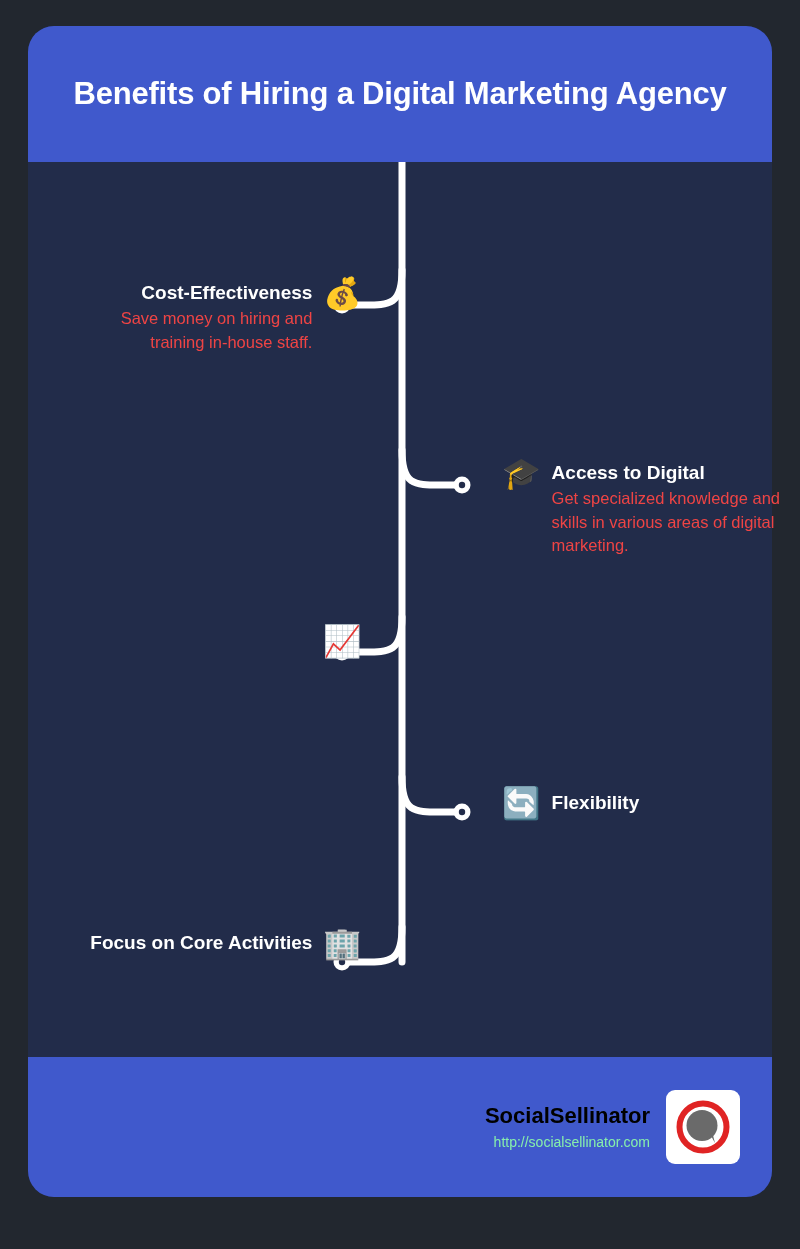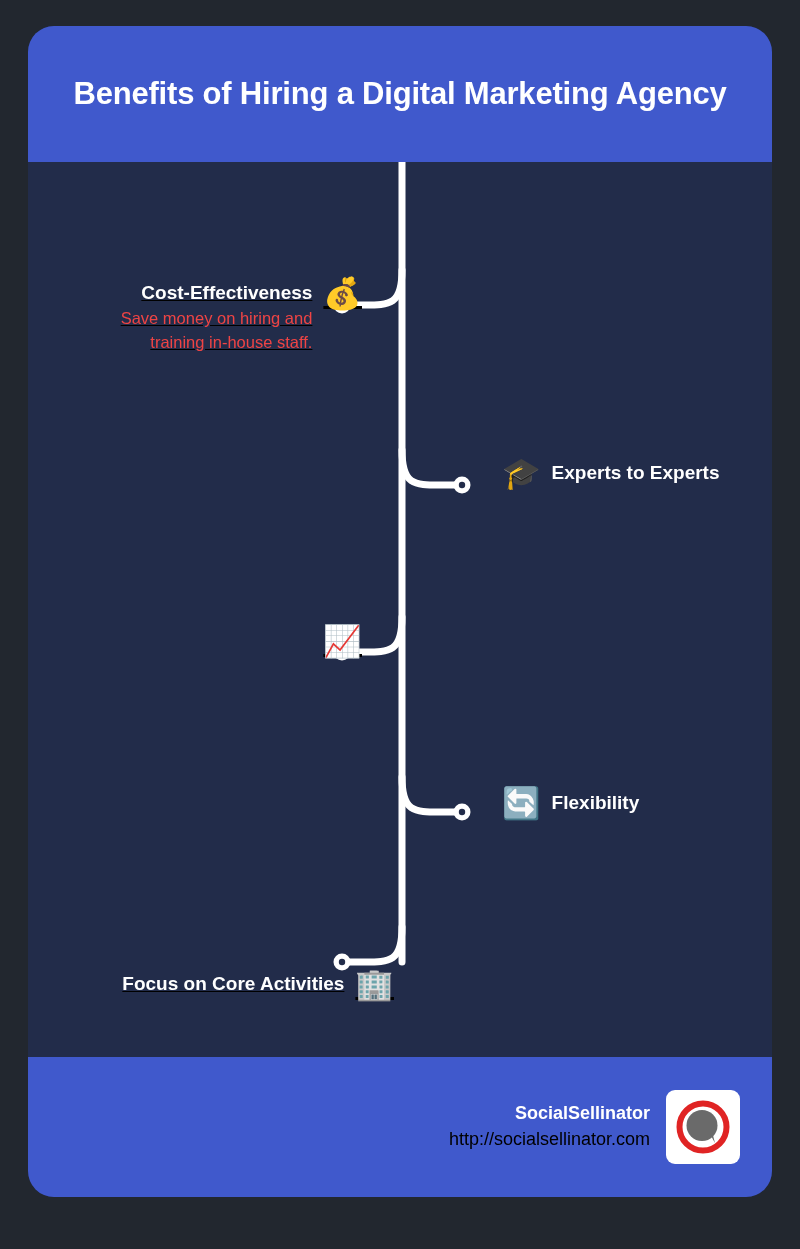--- a/index.html
+++ b/index.html
@@ -59,21 +59,20 @@
   }
 
   
   .item {
     position: absolute;
     display: flex;
     align-items: flex-start;
   }
   .item-left {
     justify-content: flex-end;
-    text-decoration: underline;
   }
   .item-right {
     justify-content: flex-start;
   }
   .item-text {
     display: flex;
     flex-direction: column;
   }
   .item-left .item-text {
     align-items: flex-end;
@@ -116,21 +115,21 @@
 
   #item-1 { left: 474px; top: 436px; width: 290px; }
   #item-1 .item-desc { width: 235px; }
 
   #item-2 { left: 0;     top: 604px; width: 334px; }
   #item-2 .item-desc { width: 222px; }
 
   #item-3 { left: 474px; top: 766px; width: 290px; }
   #item-3 .item-desc { width: 224px; }
 
-  #item-4 { left: 0;     top: 947px; width: 334px; margin-left: 32px; }
+  #item-4 { left: 0;     top: 906px; width: 334px; }
   #item-4 .item-desc { width: 245px; text-align: center; }
 
   
   .footer {
     position: absolute;
     left: 0;
     bottom: 0;
     width: 744px;
     height: 140px;
     background: #4059cc;
@@ -141,28 +140,28 @@
     box-sizing: border-box;
     padding-right: 32px;
   }
   .footer-text {
     display: flex;
     flex-direction: column;
     align-items: flex-end;
     margin-right: 16px;
   }
   .brand-name {
-    color: #ffffff;
-    font-size: 18px;
+    color: #000000;
+    font-size: 22px;
     font-weight: bold;
     line-height: 1.3;
   }
   .brand-url {
-    color: #000000;
-    font-size: 18px;
+    color: #86efac;
+    font-size: 14px;
     line-height: 1.4;
     margin-top: 2px;
   }
   .brand-logo {
     width: 74px;
     height: 74px;
     background: #ffffff;
     border-radius: 9px;
     display: flex;
     align-items: center;
@@ -212,21 +211,22 @@
     <div class="item-text">
       <div class="item-title">Cost-Effectiveness</div>
       <div class="item-desc">Save money on hiring and training in-house staff.</div>
     </div>
     <div class="item-icon">💰</div>
   </div>
 
   <div class="item item-right" id="item-1">
     <div class="item-icon">🎓</div>
     <div class="item-text">
-      <div class="item-title">Experts to Experts</div>
+      <div class="item-title">Access to Digital</div>
+      <div class="item-desc">Get specialized knowledge and skills in various areas of digital marketing.</div>
     </div>
   </div>
 
   <div class="item item-left" id="item-2">
     <div class="item-icon">📈</div>
   </div>
 
   <div class="item item-right" id="item-3">
     <div class="item-icon">🔄</div>
     <div class="item-text">

